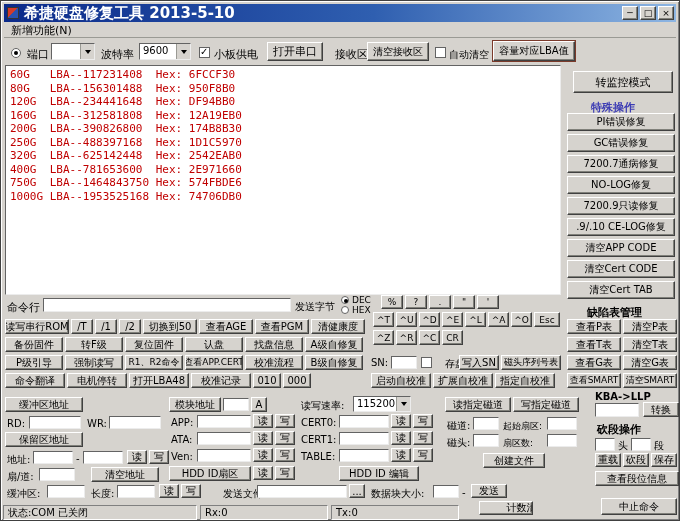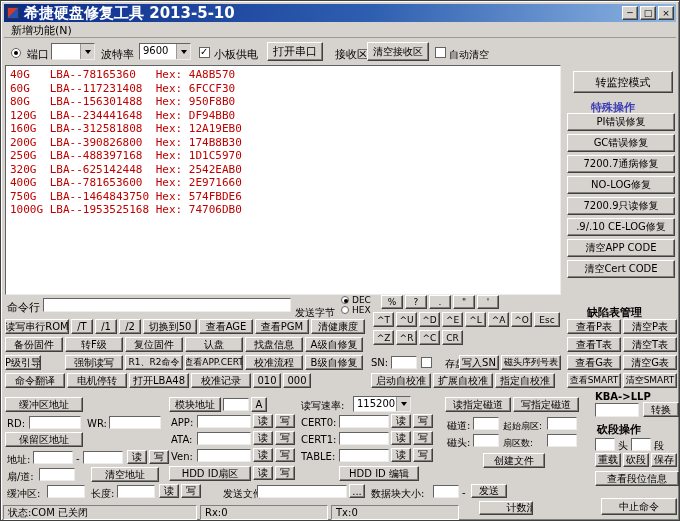--- a/index.html
+++ b/index.html
@@ -75,23 +75,23 @@
         <span class="tri"></span>
       </span>
   </div>
   <div class="chk on" style="left:198px;top:46px;"></div>
   <span class="lbl" style="left:213px;top:46px;">小板供电</span>
   <div class="btn" style="left:266px;top:41px;width:56px;height:19px;">打开串口</div>
   <span class="lbl" style="left:334px;top:46px;">接收区</span>
   <div class="btn f10" style="left:366px;top:41px;width:62px;height:19px;">清空接收区</div>
   <div class="chk" style="left:434px;top:46px;"></div>
   <span class="lbl f10" style="left:448px;top:47px;">自动清空</span>
+  <div class="btn f10 default-btn" style="left:492px;top:40px;width:82px;height:20px;">容量对应LBA值</div>
 
   <div class="receive">
-    <div class="rline">40G   LBA--78165360   Hex: 4A8B570</div>
     <div class="rline">60G   LBA--117231408  Hex: 6FCCF30</div>
     <div class="rline">80G   LBA--156301488  Hex: 950F8B0</div>
     <div class="rline">120G  LBA--234441648  Hex: DF94BB0</div>
     <div class="rline">160G  LBA--312581808  Hex: 12A19EB0</div>
     <div class="rline">200G  LBA--390826800  Hex: 174B8B30</div>
     <div class="rline">250G  LBA--488397168  Hex: 1D1C5970</div>
     <div class="rline">320G  LBA--625142448  Hex: 2542EAB0</div>
     <div class="rline">400G  LBA--781653600  Hex: 2E971660</div>
     <div class="rline">750G  LBA--1464843750 Hex: 574FBDE6</div>
     <div class="rline">1000G LBA--1953525168 Hex: 74706DB0</div>
@@ -100,24 +100,25 @@
   <div class="btn" style="left:572px;top:70px;width:100px;height:22px;">转监控模式</div>
   <span class="section-title blue" style="left:590px;top:99px;">特殊操作</span>
   <div class="btn f10" style="left:566px;top:112px;width:108px;height:18px;">PI错误修复</div>
   <div class="btn f10" style="left:566px;top:133px;width:108px;height:18px;">GC错误修复</div>
   <div class="btn f10" style="left:566px;top:154px;width:108px;height:18px;">7200.7通病修复</div>
   <div class="btn f10" style="left:566px;top:175px;width:108px;height:18px;">NO-LOG修复</div>
   <div class="btn f10" style="left:566px;top:196px;width:108px;height:18px;">7200.9只读修复</div>
   <div class="btn f10" style="left:566px;top:217px;width:108px;height:18px;">.9/.10 CE-LOG修复</div>
   <div class="btn f10" style="left:566px;top:238px;width:108px;height:18px;">清空APP CODE</div>
   <div class="btn f10" style="left:566px;top:259px;width:108px;height:18px;">清空Cert CODE</div>
+  <div class="btn f10" style="left:566px;top:280px;width:108px;height:18px;">清空Cert TAB</div>
 
   <span class="lbl" style="left:6px;top:299px;">命令行</span>
   <input class="inp" style="left: 42px; top: 297px; width: 248px; height: 14px;">
-  <span class="lbl f10" style="left:294px;top:299px;margin-top:6px;">发送字节</span>
+  <span class="lbl f10" style="left:294px;top:299px;">发送字节</span>
   <div class="radio on" style="left:340px;top:295px;width:8px;height:8px;"></div>
   <span class="lbl f9" style="left:351px;top:294px;">DEC</span>
   <div class="radio" style="left:340px;top:305px;width:8px;height:8px;"></div>
   <span class="lbl f9" style="left:351px;top:304px;">HEX</span>
 
   <div class="btn f9" style="left:380px;top:294px;width:22px;height:14px;">%</div>
   <div class="btn f9" style="left:404px;top:294px;width:22px;height:14px;">?</div>
   <div class="btn f9" style="left:428px;top:294px;width:22px;height:14px;">.</div>
   <div class="btn f9" style="left:452px;top:294px;width:22px;height:14px;">"</div>
   <div class="btn f9" style="left:476px;top:294px;width:22px;height:14px;">'</div>
@@ -145,21 +146,21 @@
   <div class="btn f10" style="left:254px;top:318px;width:54px;height:15px;">查看PGM</div>
   <div class="btn f10" style="left:310px;top:318px;width:54px;height:15px;">清健康度</div>
 
   <div class="btn f10" style="left:4px;top:336px;width:58px;height:15px;">备份固件</div>
   <div class="btn f10" style="left:64px;top:336px;width:58px;height:15px;">转F级</div>
   <div class="btn f10" style="left:124px;top:336px;width:58px;height:15px;">复位固件</div>
   <div class="btn f10" style="left:184px;top:336px;width:58px;height:15px;">认盘</div>
   <div class="btn f10" style="left:244px;top:336px;width:58px;height:15px;">找盘信息</div>
   <div class="btn f10" style="left:304px;top:336px;width:58px;height:15px;">A级自修复</div>
 
-  <div class="btn f10" style="left:4px;top:354px;width:36px;height:15px;">P级引导</div>
+  <div class="btn f10" style="left:4px;top:354px;width:58px;height:15px;">P级引导</div>
   <div class="btn f10" style="left:64px;top:354px;width:58px;height:15px;">强制读写</div>
   <div class="btn f9" style="left:124px;top:354px;width:58px;height:15px;">R1、R2命令</div>
   <div class="btn f9" style="left:184px;top:354px;width:58px;height:15px;">查看APP.CERT</div>
   <div class="btn f10" style="left:244px;top:354px;width:58px;height:15px;">校准流程</div>
   <div class="btn f10" style="left:304px;top:354px;width:58px;height:15px;">B级自修复</div>
 
   <div class="btn f10" style="left:4px;top:372px;width:60px;height:15px;">命令翻译</div>
   <div class="btn f10" style="left:66px;top:372px;width:60px;height:15px;">电机停转</div>
   <div class="btn f10" style="left:128px;top:372px;width:60px;height:15px;">打开LBA48</div>
   <div class="btn f10" style="left:190px;top:372px;width:60px;height:15px;">校准记录</div>

